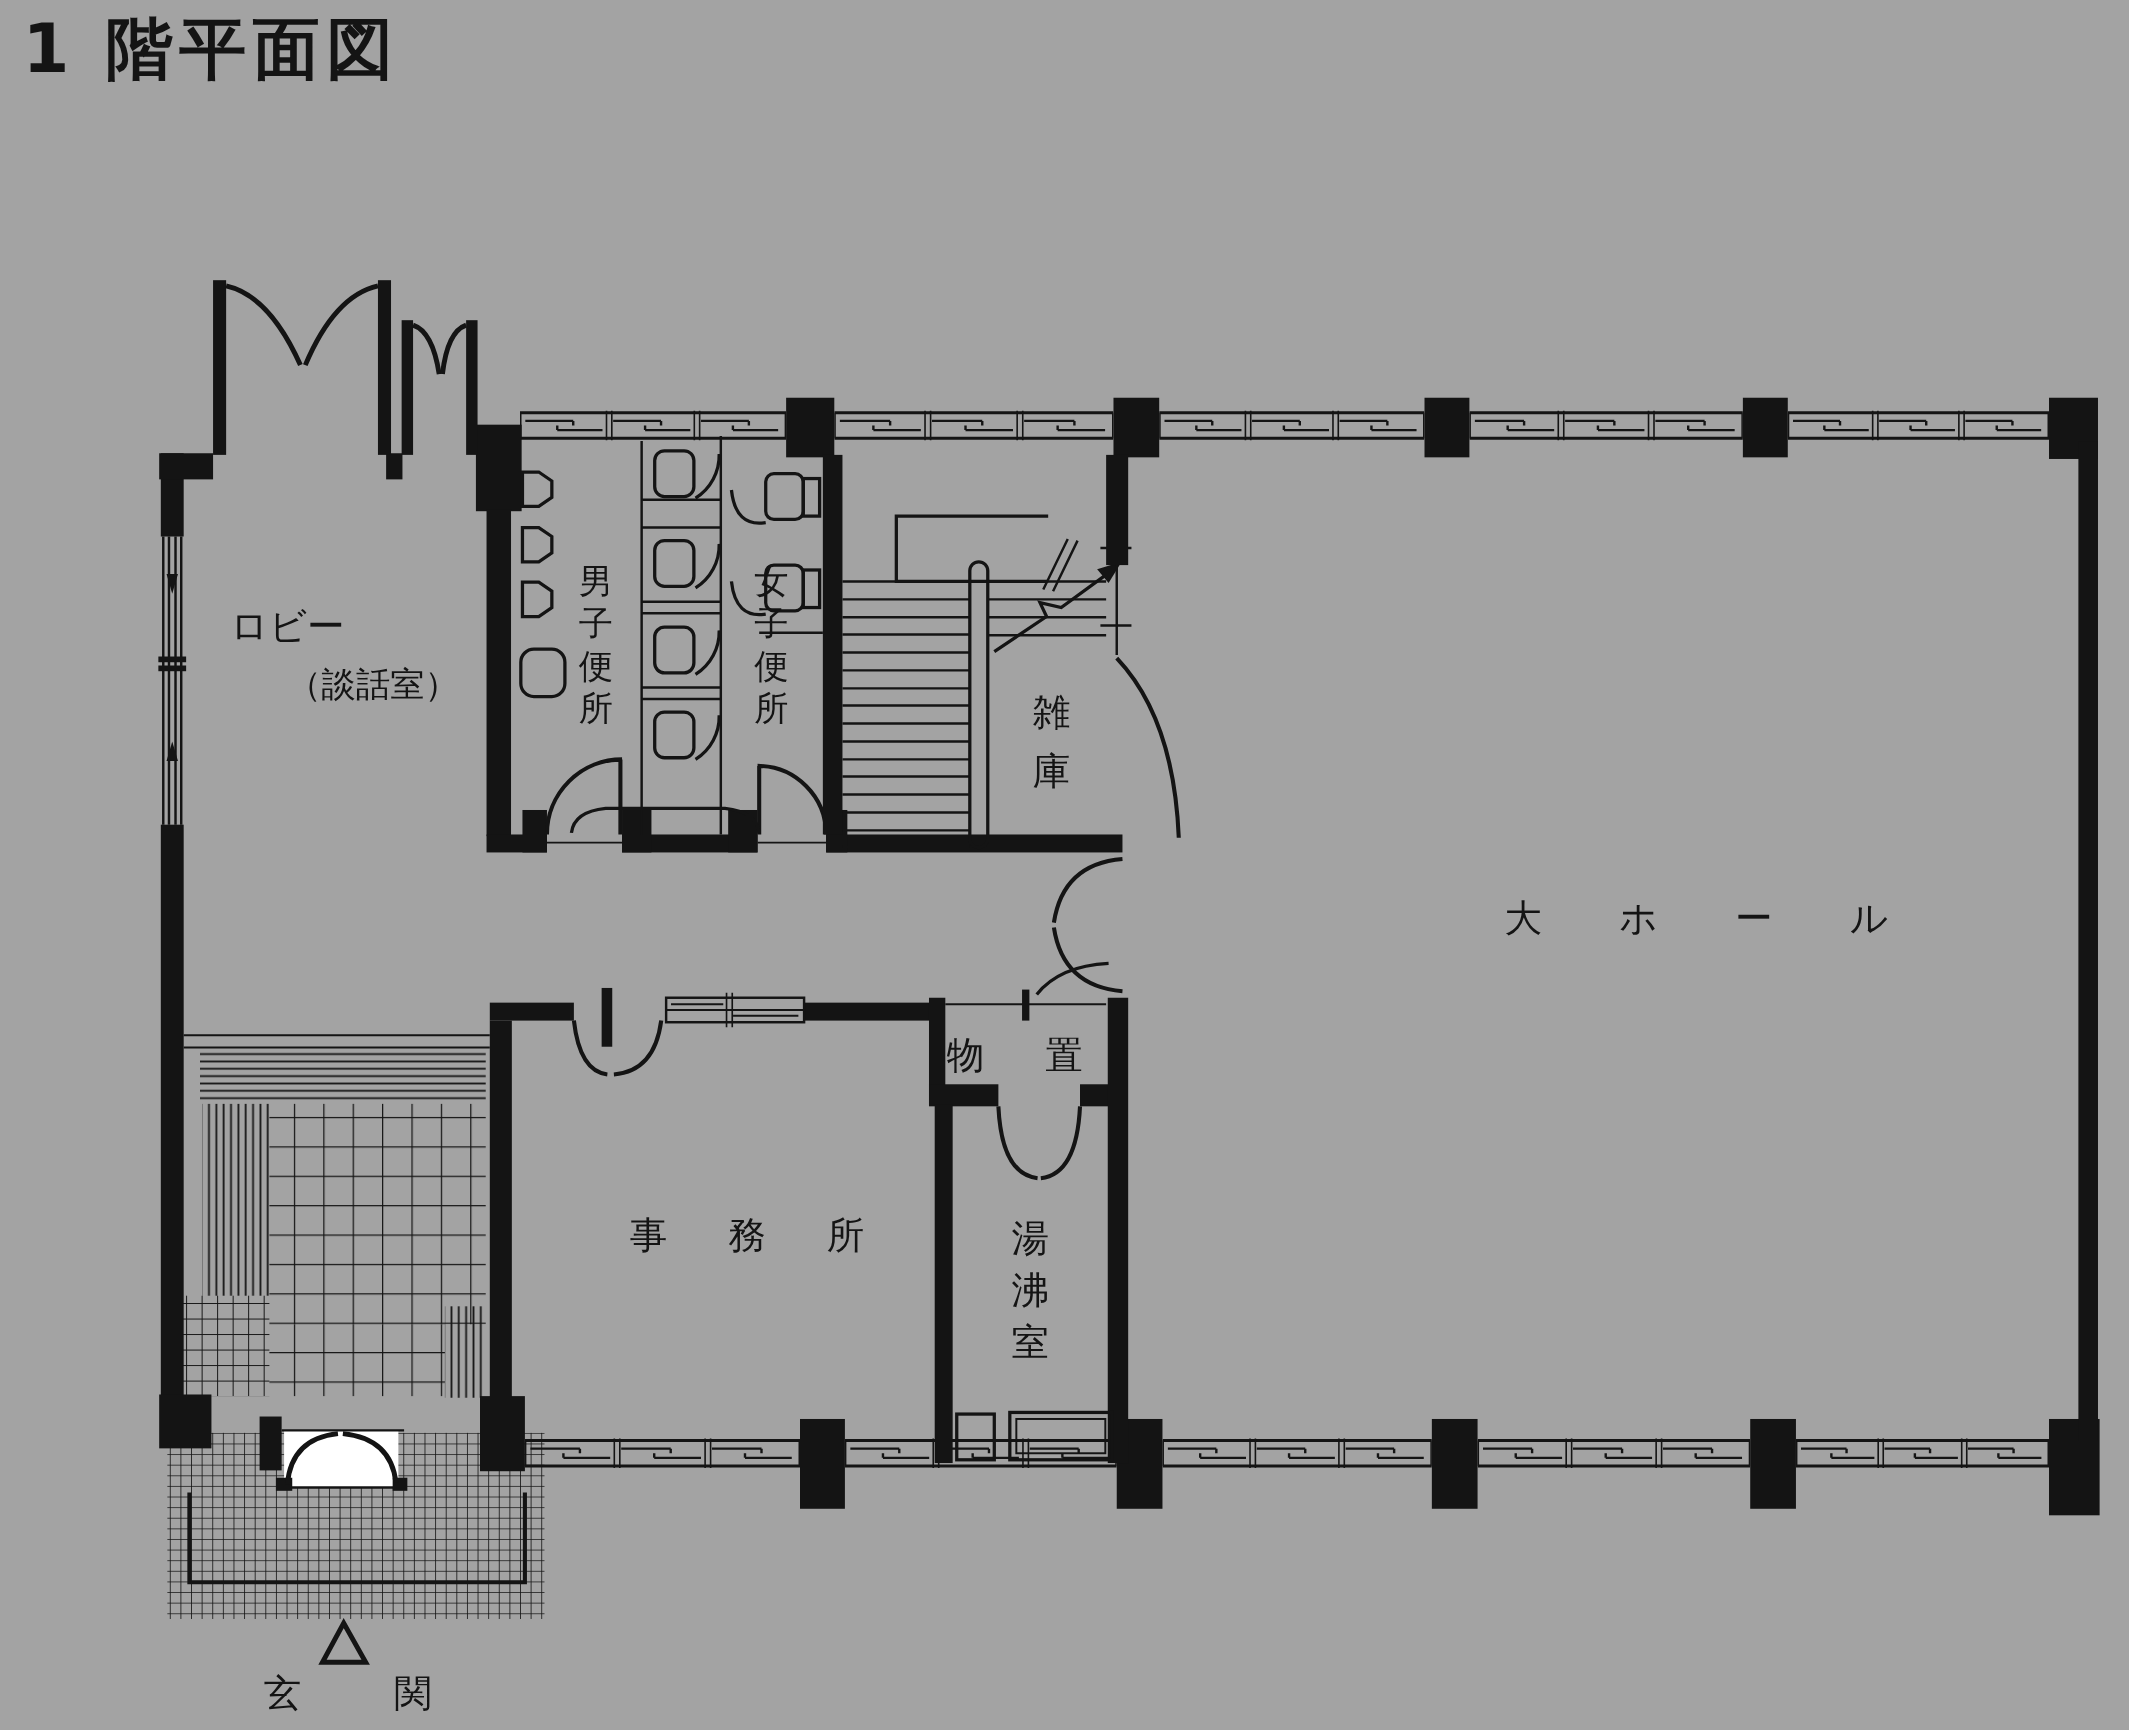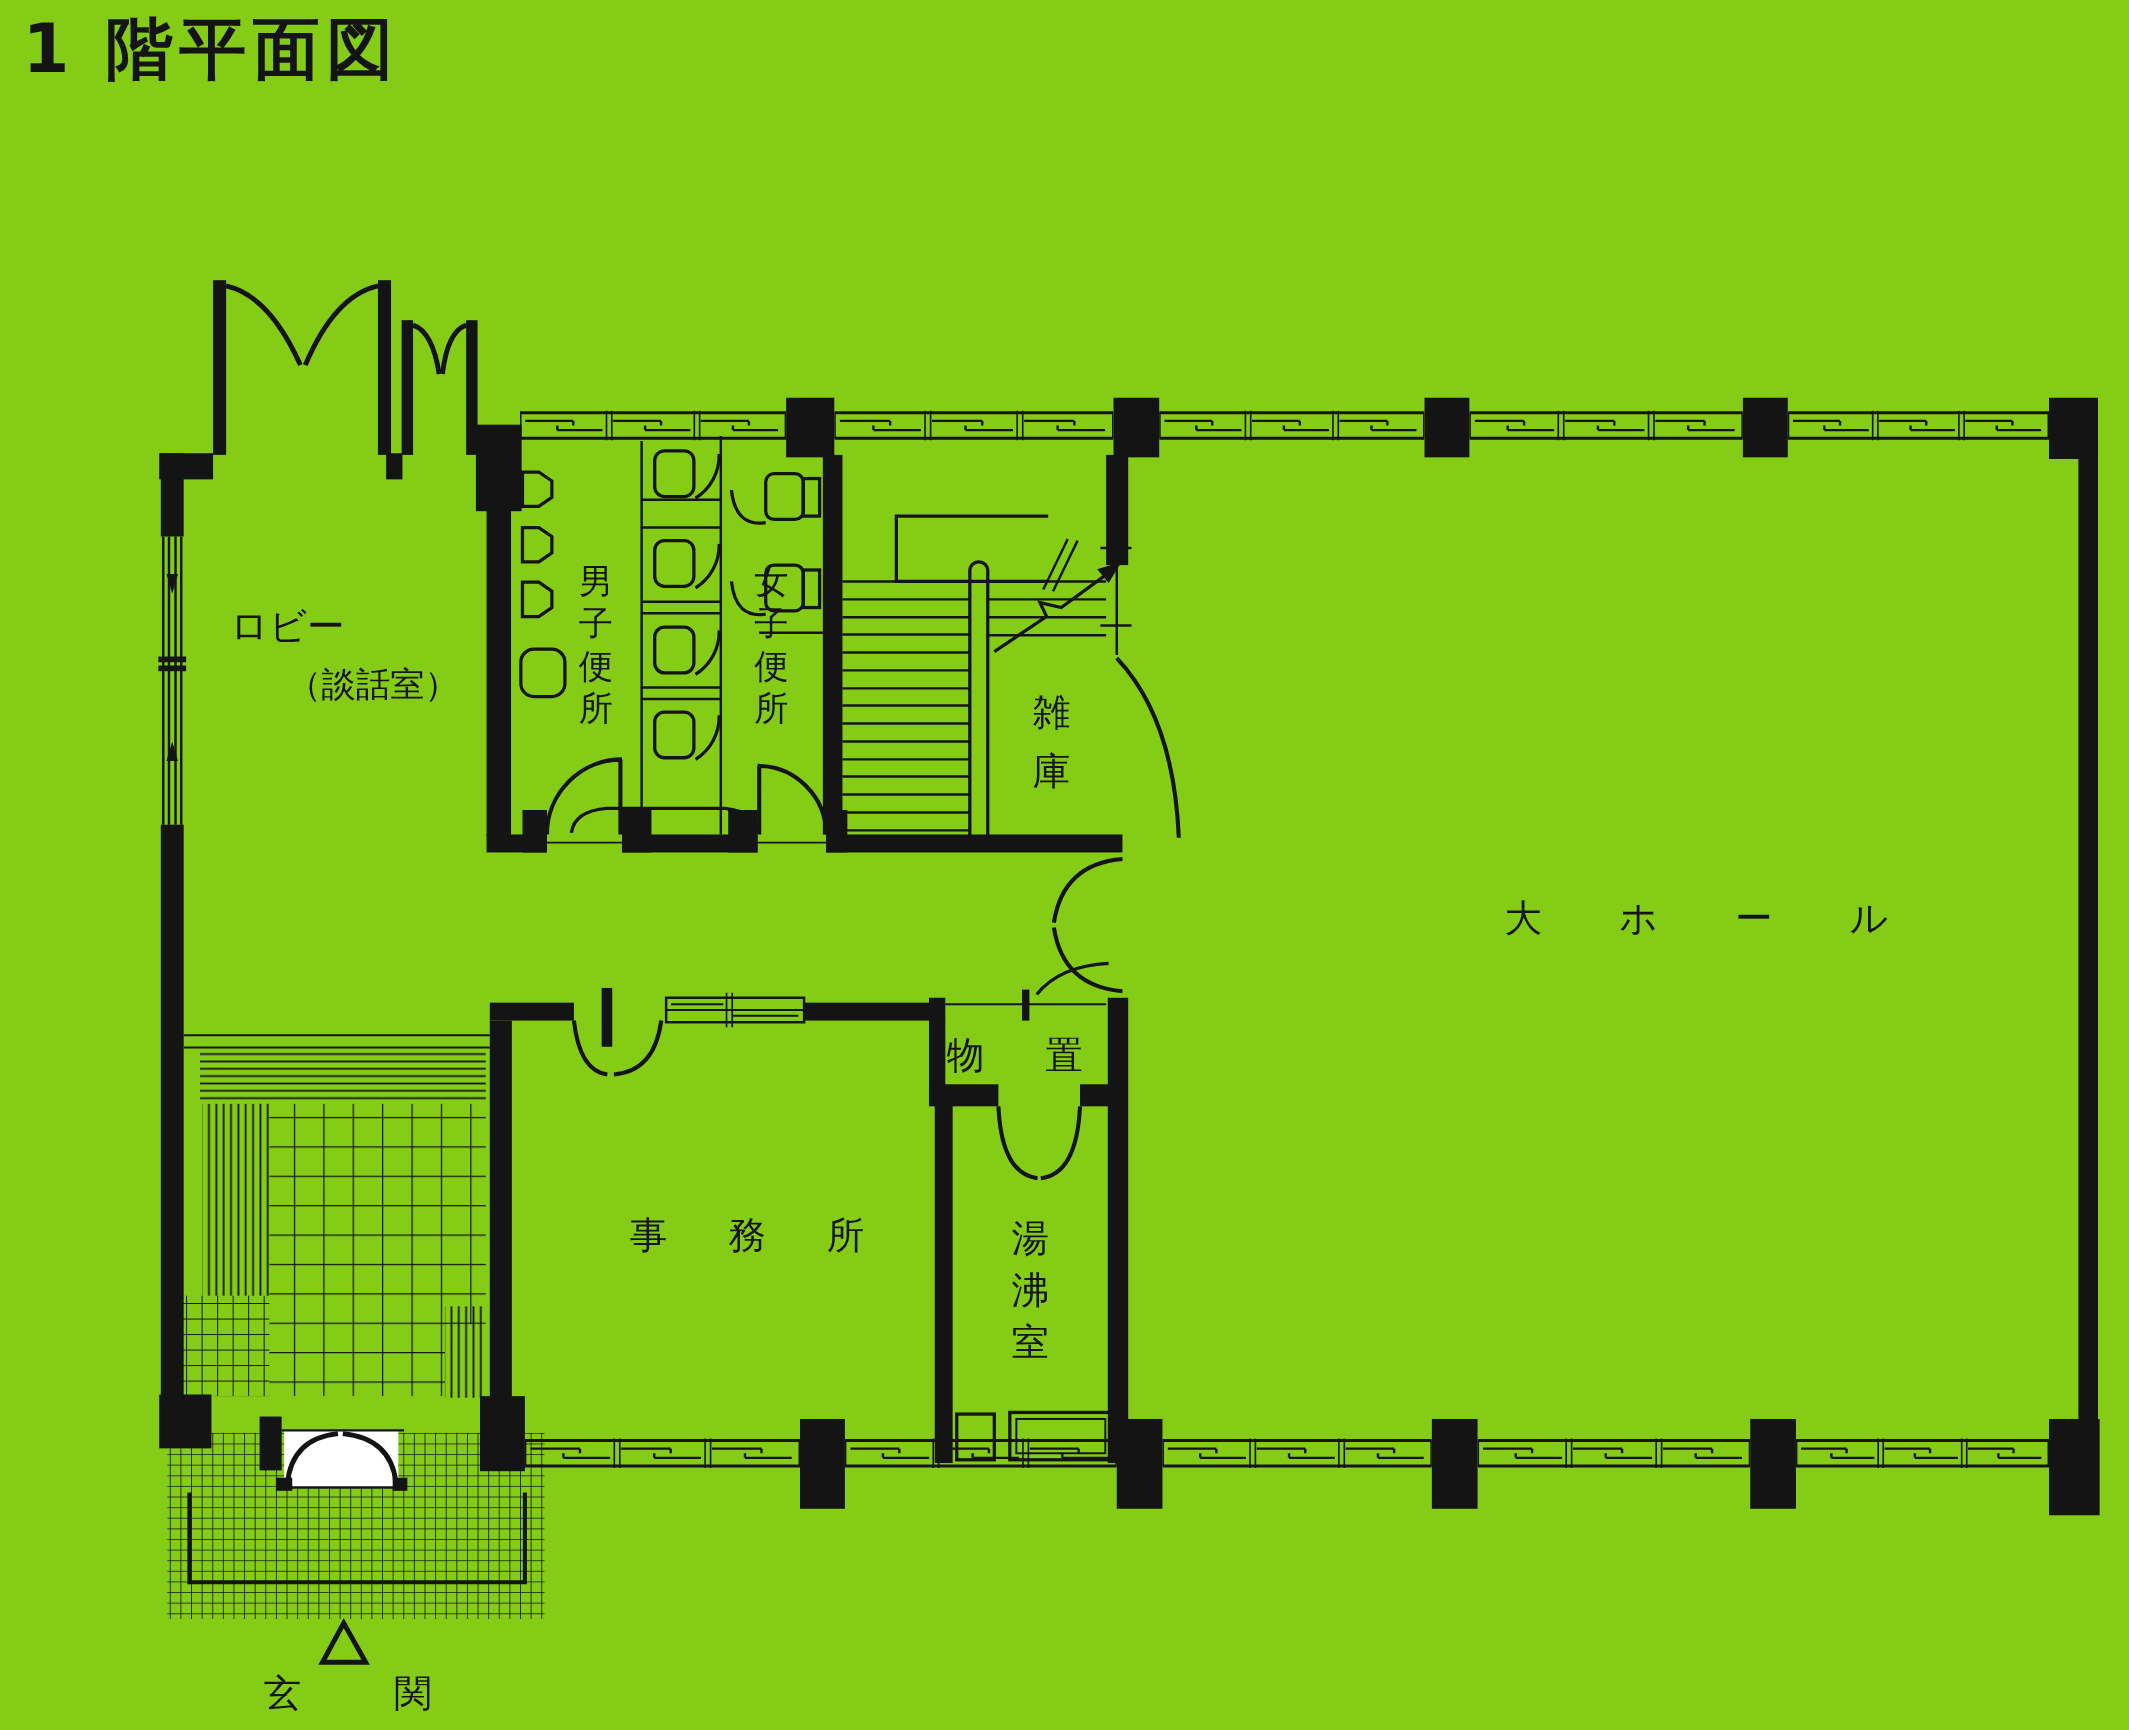--- a/index.html
+++ b/index.html
@@ -1,16 +1,16 @@
 <!DOCTYPE html>
 <html style="font-size:13px"><head>
 <meta charset="utf-8">
 <style>
   html,body{margin:0;padding:0;background:#ffffff;}
-  .page{position:relative;width:2129px;height:1731px;background:#84cc16;overflow:hidden;
+  .page{position:relative;width:2129px;height:1731px;background:#a3a3a3;overflow:hidden;
         font-family:"DejaVu Sans","Liberation Sans",sans-serif;}
   svg{display:block}
   .ink{stroke:#141414;fill:none}
   .fill{fill:#141414;stroke:none}
   .white{fill:#ffffff;stroke:none}
   text{fill:#141414;font-family:"DejaVu Sans","Liberation Sans",sans-serif;}
   .title-text{font-size:82px;font-weight:700;letter-spacing:8px;}
   .room-label{font-size:46px;}
   .room-label-sm{font-size:42px;}
   .sp26{letter-spacing:30px;}

